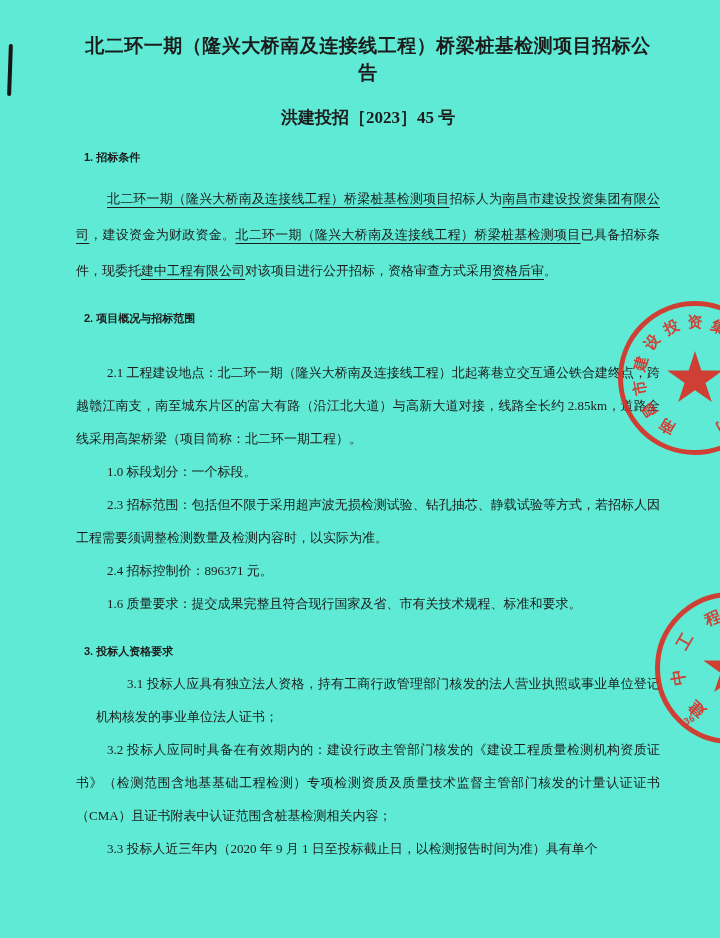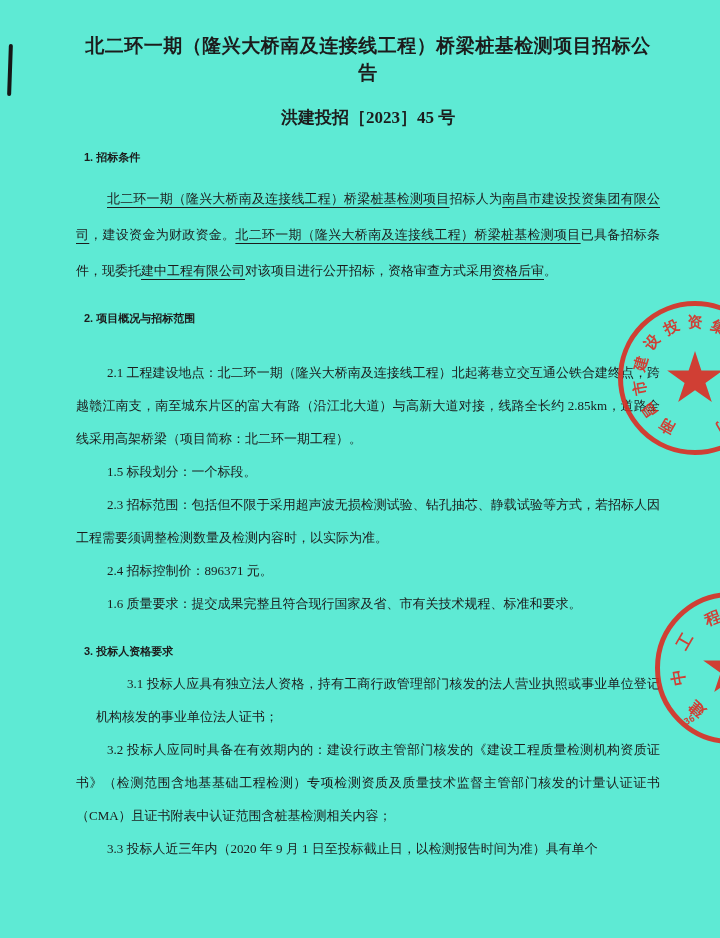--- a/index.html
+++ b/index.html
@@ -128,21 +128,21 @@
 
     <div class="doc-number">洪建投招［2023］45 号</div>
 
     <div class="sec-heading h1">1. 招标条件</div>
 
     <p class="para intro"><span class="u">北二环一期（隆兴大桥南及连接线工程）桥梁桩基检测项目</span><span>招标人为</span><span class="u">南昌市建设投资集团有限公司</span><span>，建设资金为财政资金。</span><span class="u">北二环一期（隆兴大桥南及连接线工程）桥梁桩基检测项目</span><span>已具备招标条件，现委托</span><span class="u">建中工程有限公司</span><span>对该项目进行公开招标，资格审查方式采用</span><span class="u">资格后审</span><span>。</span></p>
 
     <div class="sec-heading h2">2. 项目概况与招标范围</div>
 
     <p class="para first-para">2.1 工程建设地点：北二环一期（隆兴大桥南及连接线工程）北起蒋巷立交互通公铁合建终点，跨越赣江南支，南至城东片区的富大有路（沿江北大道）与高新大道对接，线路全长约 2.85km，道路全线采用高架桥梁（项目简称：北二环一期工程）。</p>
-    <p class="para">1.5 标段划分：一个标段。</p>
+    <p class="para">1.0 标段划分：一个标段。</p>
     <p class="para">2.3 招标范围：包括但不限于采用超声波无损检测试验、钻孔抽芯、静载试验等方式，若招标人因工程需要须调整检测数量及检测内容时，以实际为准。</p>
     <p class="para">2.4 招标控制价：896371 元。</p>
     <p class="para">1.6 质量要求：提交成果完整且符合现行国家及省、市有关技术规程、标准和要求。</p>
 
     <div class="sec-heading h3">3. 投标人资格要求</div>
 
     <p class="para last-para">3.1 投标人应具有独立法人资格，持有工商行政管理部门核发的法人营业执照或事业单位登记机构核发的事业单位法人证书；</p>
     <p class="para">3.2 投标人应同时具备在有效期内的：建设行政主管部门核发的《建设工程质量检测机构资质证书》（检测范围含地基基础工程检测）专项检测资质及质量技术监督主管部门核发的计量认证证书（CMA）且证书附表中认证范围含桩基检测相关内容；</p>
     <p class="para">3.3 投标人近三年内（2020 年 9 月 1 日至投标截止日，以检测报告时间为准）具有单个</p>
 

